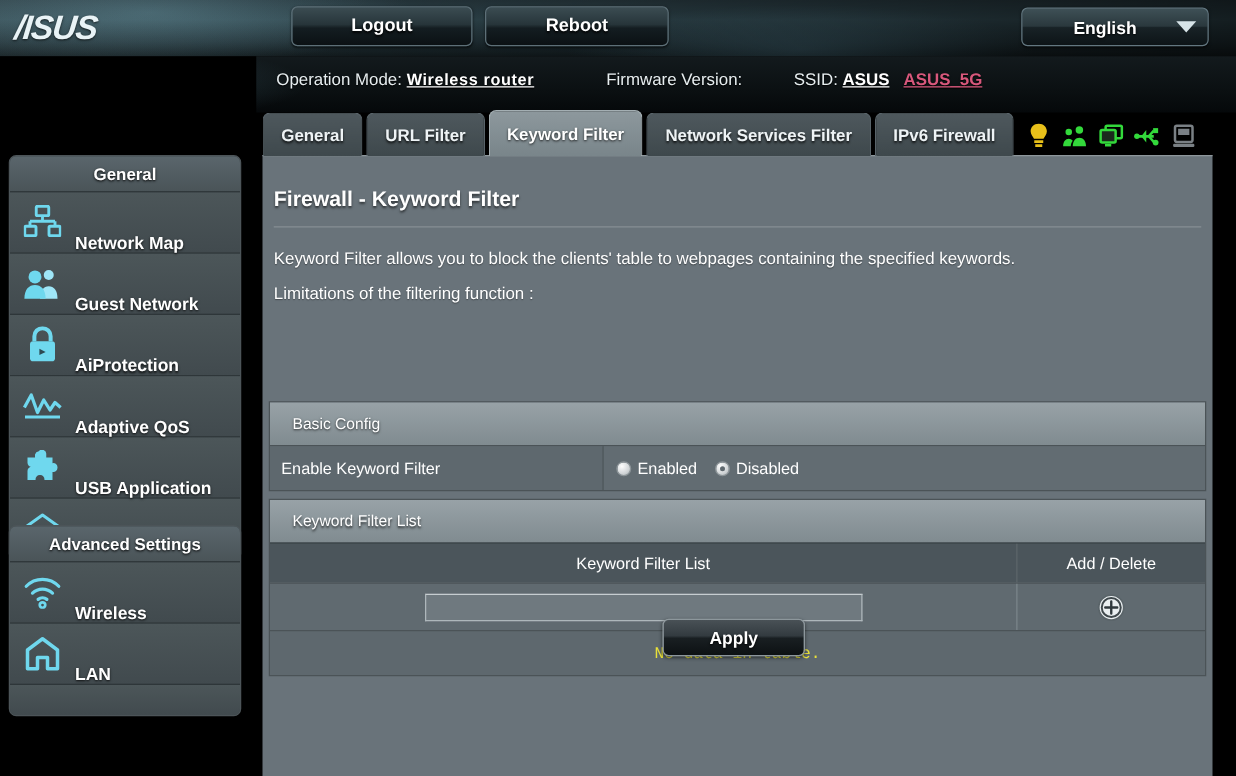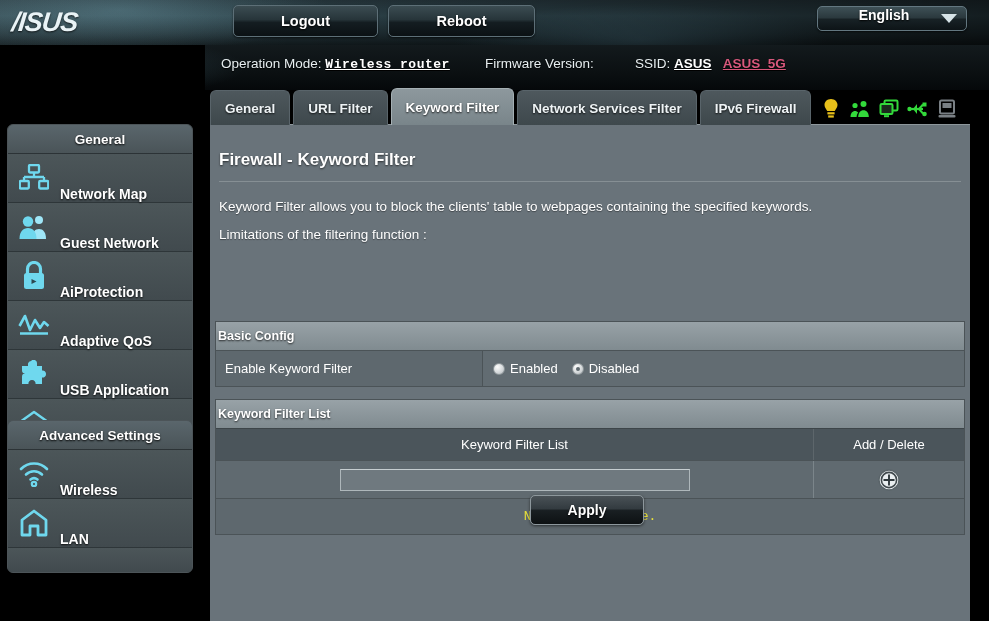--- a/index.html
+++ b/index.html
@@ -70,25 +70,25 @@
     cursor: pointer;
     z-index: 3;
     box-shadow: 0 1px 2px rgba(0,0,0,0.6);
   }
   #btn-logout { left: 233px; width: 145px; }
   #btn-reboot { left: 388px; width: 147px; }
 
   .lang-select {
     position: absolute;
     right: 22px; top: 6px;
-    width: 150px; height: 25px;
+    width: 150px; height: 31px;
     border: 1px solid #637780;
     border-radius: 5px;
     background: linear-gradient(180deg, #3e5056 0%, #2a383d 48%, #182226 52%, #0d1417 100%);
-    display: flex; 
+    display: flex; align-items: center;
     cursor: pointer;
     z-index: 3;
     box-shadow: 0 1px 2px rgba(0,0,0,0.6);
   }
   .lang-label {
     flex: 1;
     text-align: center;
     color: #ffffff;
     font-size: 14px;
     font-weight: bold;
@@ -121,21 +121,21 @@
     top: 11px;
     color: #e7eef0;
     font-size: 13.5px;
     white-space: nowrap;
     text-shadow: 0 1px 1px #000;
   }
   #op-mode { left: 221px; }
   #fw-ver  { left: 485px; }
   #ssid-block { left: 635px; }
   .mono-link {
-    font-family: Liberation Mono, monospace;
+    font-family: Liberation Sans, sans-serif;
     font-weight: bold;
     text-decoration: underline;
     color: #ffffff;
     font-size: 13px;
     letter-spacing: 0.5px;
     cursor: pointer;
   }
   .ssid-link {
     font-family: "Liberation Sans", sans-serif;
     font-weight: bold;
@@ -315,27 +315,27 @@
   }
 
   
   .section {
     position: absolute;
     left: 5px;
     width: 750px;
     border: 1px solid #4b5357;
   }
   .sec-header {
-    height: 28px;
+    height: 34px;
     background: linear-gradient(180deg, #98a2a7 0%, #808b90 100%);
     display: flex; align-items: center;
-    padding-left: 2px;
+    padding-left: 18px;
     color: #ffffff;
     font-size: 12.5px;
-    font-weight: bold;
+    font-weight: normal;
     text-shadow: 0 1px 2px rgba(0,0,0,0.75);
   }
 
   #sec-basic { top: 196px; }
   .cfg-row {
     display: flex;
     height: 36px;
     background: #5e686e;
     border-top: 1px solid #4b5357;
   }

